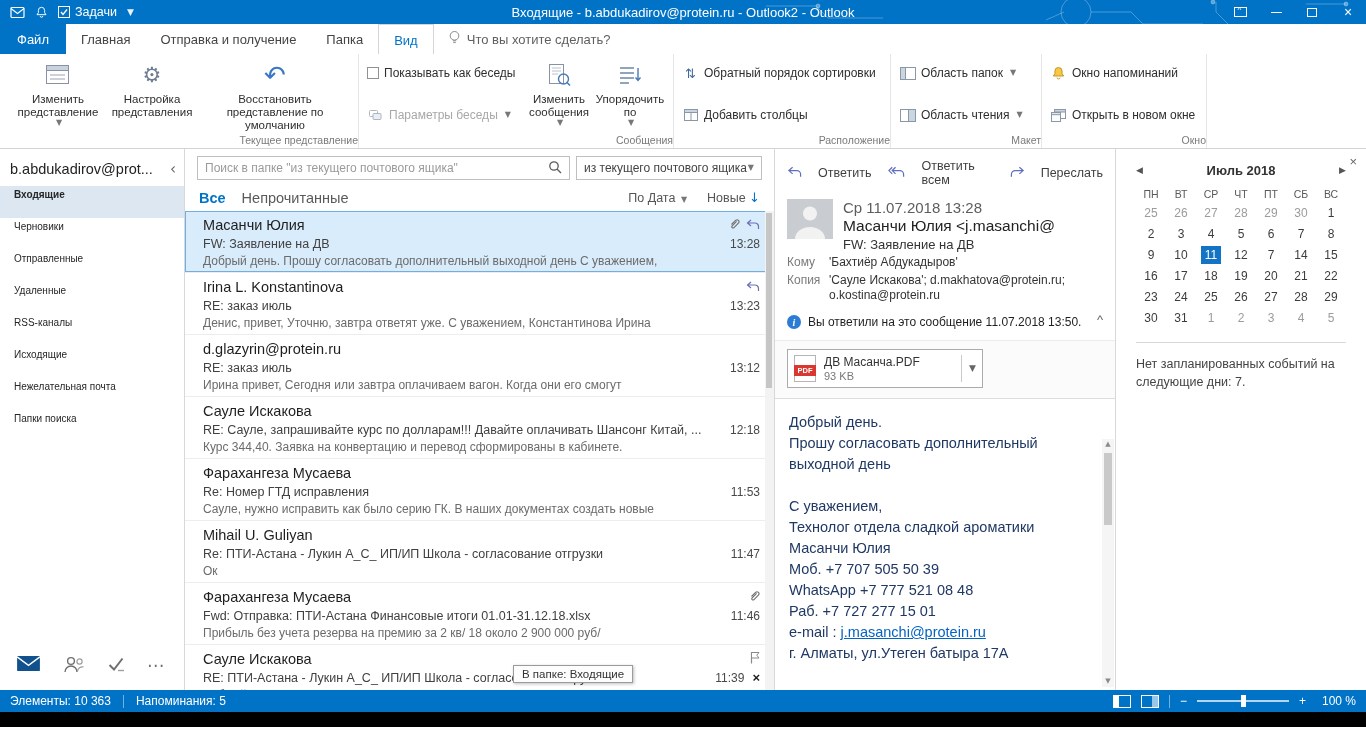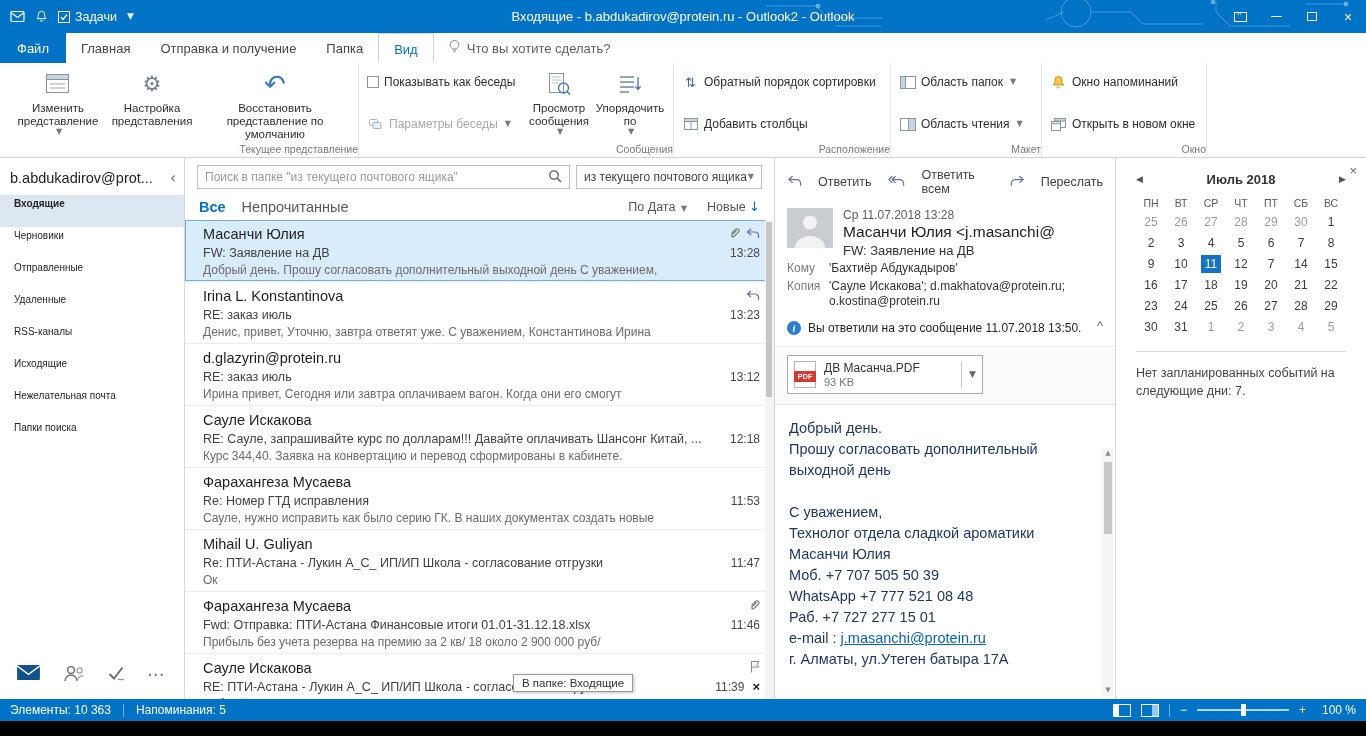--- a/index.html
+++ b/index.html
@@ -1,21 +1,21 @@
 <!DOCTYPE html>
 <html><head>
 <meta charset="utf-8">
 <style>
   * { box-sizing: border-box; margin: 0; padding: 0; }
   html,body { width:1366px; height:736px; overflow:hidden; }
   body { font-family:"Liberation Sans","DejaVu Sans",sans-serif; font-size:13px; color:#252525; background:#fff; }
   .app { width:1366px; height:736px; display:flex; flex-direction:column; }
 
   
-  .titlebar { height:33px; background:#0173C7; color:#fff; display:flex; align-items:center; position:relative; flex:none; }
+  .titlebar { height:24px; background:#0173C7; color:#fff; display:flex; align-items:center; position:relative; flex:none; }
   .deco { position:absolute; right:0; top:0; pointer-events:none; }
   .qat { display:flex; align-items:center; gap:10px; padding-left:10px; position:relative; z-index:2; }
   .qicon { display:flex; align-items:center; }
   .qtasks { display:flex; align-items:center; gap:5px; font-size:12.5px; }
   .qcaret { font-size:9px; opacity:.9; }
   .title { position:absolute; left:0; right:0; text-align:center; font-size:13px; z-index:1; }
   .winctl { margin-left:auto; display:flex; align-items:center; position:relative; z-index:2; }
   .wc { width:36px; height:33px; display:flex; align-items:center; justify-content:center; font-size:14px; }
   .ribopt { width:13px; height:10px; border:1px solid #fff; position:relative; }
   .ribopt:after { content:"^"; position:absolute; top:-3px; left:3px; font-size:8px; }
@@ -81,21 +81,21 @@
   .ml-thumb { position:absolute; top:2px; left:1px; width:6px; height:175px; background:#C6C6C6; }
   .tooltip { position:absolute; left:328px; top:516px; background:#FDFDFD; border:1px solid #9b9b9b; box-shadow:1px 1px 3px rgba(0,0,0,.25); padding:2px 8px; font-size:11.5px; color:#333; white-space:nowrap; z-index:5; }
 
   
   .readpane { width:341px; border-right:1px solid #D8D8D8; position:relative; overflow:hidden; background:#fff; }
   .rp-actions { display:flex; gap:17px; padding:10px 12px 6px; color:#3f3f3f; font-size:12.5px; align-items:center; }
   .rp-act { display:flex; align-items:center; gap:16px; }
   .rp-header { display:flex; padding:6px 12px 0; }
   .avatar { width:46px; height:40px; flex:none; }
   .hmeta { margin-left:10px; overflow:hidden; }
-  .hdate { font-size:12px; color:#5d5d5d; }
+  .hdate { font-size:15px; color:#5d5d5d; }
   .hfrom { font-size:15.5px; color:#222; white-space:nowrap; overflow:hidden; margin-top:1px; }
   .hsubj { font-size:13px; color:#333; margin-top:2px; }
   .rcp { display:flex; font-size:12px; margin:3px 12px 0; }
   .rcp .lab { width:42px; color:#7a7a7a; flex:none; }
   .rcp .val { color:#333; line-height:15px; }
   .infobar { display:flex; align-items:flex-start; gap:7px; margin-top:8px; padding:4px 12px; font-size:12px; color:#1f1f1f; line-height:15px; }
   .iico { width:14px; height:14px; border-radius:50%; background:#2B7CD3; color:#fff; font-size:10px; font-style:italic; font-weight:bold; display:flex; align-items:center; justify-content:center; flex:none; font-family:"Liberation Serif",serif; }
   .hdrcol { margin-left:auto; color:#666; font-size:13px; line-height:10px; }
   .attacharea { margin-top:6px; padding:8px 12px 10px; border-top:1px solid #ECECEC; border-bottom:1px solid #DDDDDD; background:#FBFBFB; }
   .attachchip { display:inline-flex; align-items:center; gap:8px; border:1px solid #ABABAB; background:#fff; padding:5px 6px; min-width:196px; }
@@ -254,21 +254,21 @@
       </div>
       <div class="bigbtn" style="width:72px">
         <span class="bicon">
           <svg width="24" height="25">
               <rect x="2.5" y="1.5" width="14" height="19" fill="#fff" stroke="#8892A0"></rect>
               <path d="M5 5h9M5 8h9M5 11h6" stroke="#B9C2CC"></path>
               <circle cx="16.5" cy="16" r="5" fill="none" stroke="#4A7AB5" stroke-width="1.4"></circle>
               <path d="M20 19.5 23 22.5" stroke="#4A7AB5" stroke-width="1.6"></path>
             </svg>
         </span>
-        <span>Просмотр сообщения</span>
+        <span>Изменить сообщения</span>
           <span class="caret gly">▼</span>
       </div>
       <div class="bigbtn" style="width:70px">
         <span class="bicon">
           <svg width="24" height="22">
               <path d="M2 4h14M2 9h14M2 14h14M2 19h9" stroke="#6E87A8" stroke-width="1.6"></path>
               <path d="M20 4v12M17.5 13.5 20 16.5l2.5-3" fill="none" stroke="#4A7AB5" stroke-width="1.4"></path>
             </svg>
         </span>
         <span>Упорядочить по</span>

